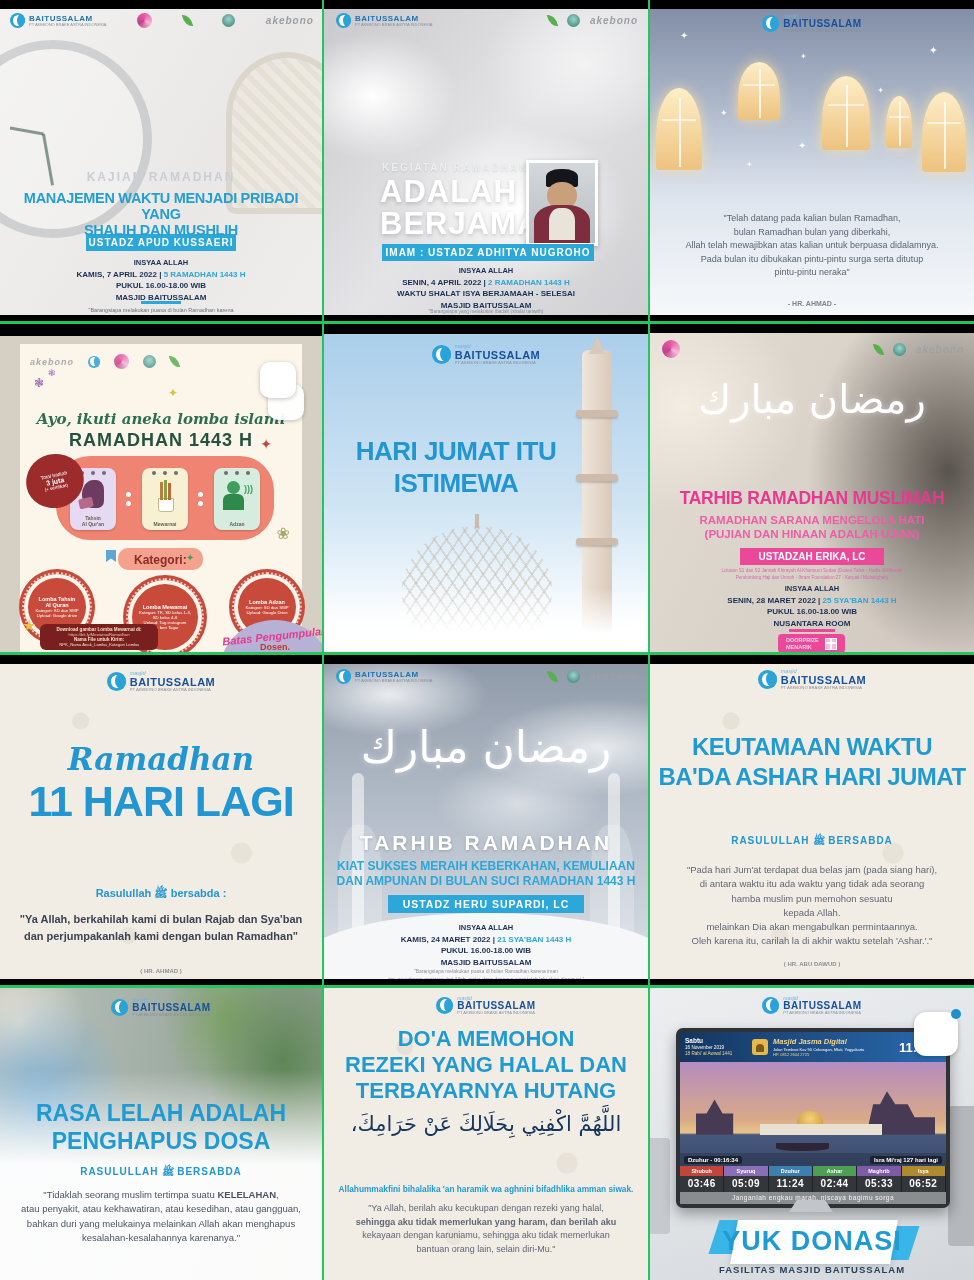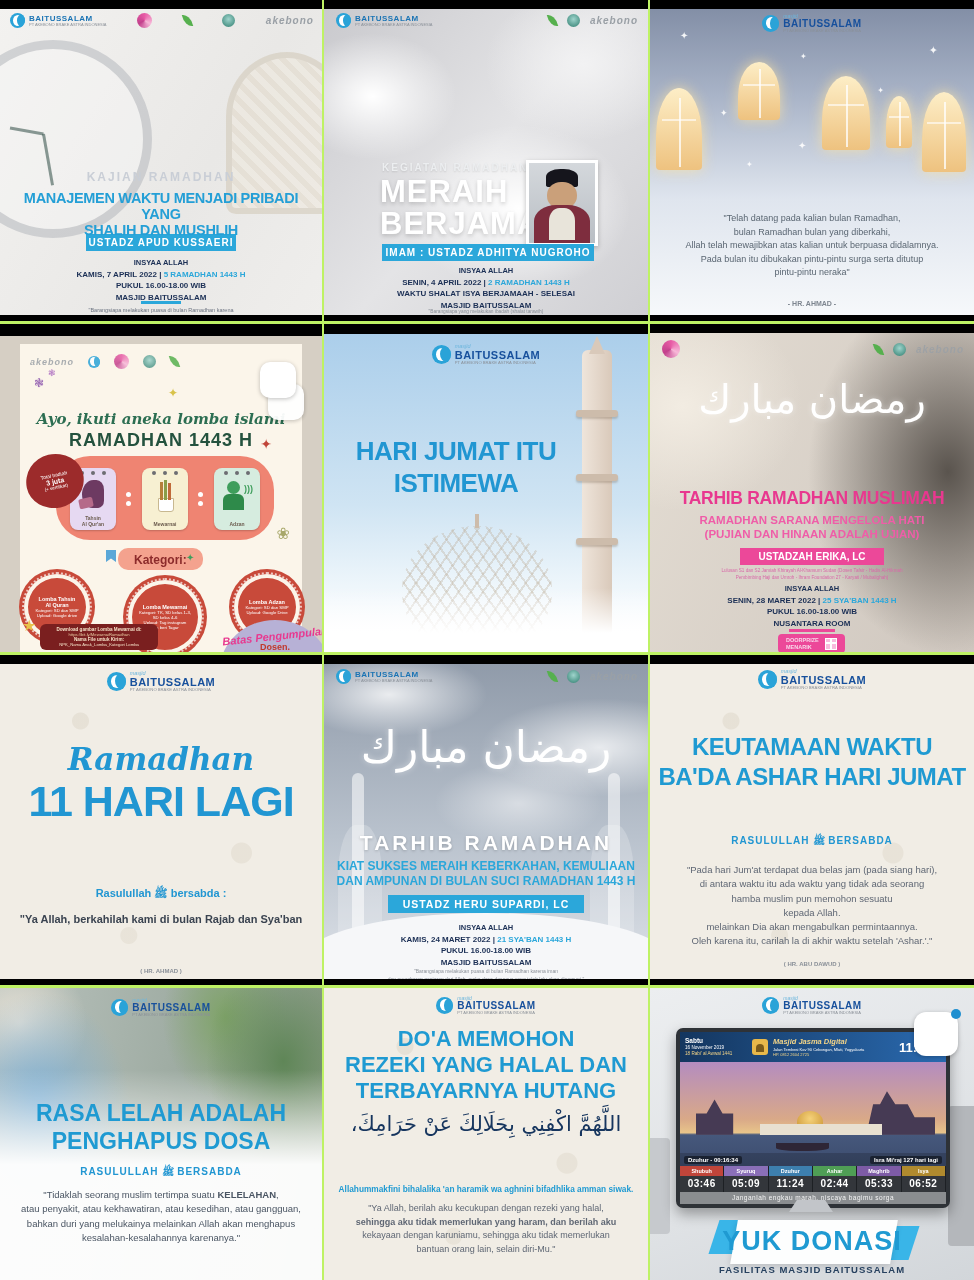--- a/index.html
+++ b/index.html
@@ -1,19 +1,19 @@
 <!DOCTYPE html>
 <html><head>
 <meta charset="utf-8">
 <style>
   html,body{margin:0;padding:0;background:#000;width:974px;height:1280px;overflow:hidden;
     font-family:"Liberation Sans",sans-serif;}
   .grid{display:grid;width:974px;height:1280px;
     grid-template-columns:322px 324px 324px;grid-template-rows:321px 328px 330px 292px;
-    column-gap:2px;row-gap:3px;background:#bef264;}
+    column-gap:2px;row-gap:3px;background:#22c55e;}
   .tile{position:relative;overflow:hidden;background:#fff;}
   .abs{position:absolute;}
   .ctr{text-align:center;}
   
   .lbT::before{content:"";position:absolute;left:0;right:0;top:0;height:9px;background:#000;z-index:9;}
   .lbB::after{content:"";position:absolute;left:0;right:0;bottom:0;height:6px;background:#000;z-index:9;}
   
   .brand{display:flex;align-items:center;gap:4px;}
   .cres{display:inline-block;position:relative;background:#2aa3d8;border-radius:50%;overflow:hidden;flex:none;}
   .cres::before{content:"";position:absolute;left:20%;top:14%;width:68%;height:70%;background:#fff;border-radius:50%;}
@@ -181,21 +181,21 @@
             <u class="bsub" style="font-size:4px;text-decoration:none;">PT AKEBONO BRAKE ASTRA INDONESIA</u>
           </span>
       </span>
       <span style="display:flex;gap:10px;align-items:center;">
         <span class="leaf"></span>
         <span class="emb"></span>
         <span class="ake" style="font-size:10px;">akebono</span>
       </span>
     </div>
     <div class="abs kick" style="left:58px;top:162px;font-size:10px;color:#eceef0;text-shadow:0 1px 2px rgba(0,0,0,.12);">KEGIATAN RAMADHAN</div>
-    <div class="abs" style="left:56px;top:174px;font-size:31px;font-weight:900;color:#fff;text-shadow:0 2px 4px rgba(0,0,0,.18);letter-spacing:1px;">MERAIH</div>
+    <div class="abs" style="left:56px;top:174px;font-size:31px;font-weight:900;color:#fff;text-shadow:0 2px 4px rgba(0,0,0,.18);letter-spacing:1px;">ADALAH</div>
     <div class="abs" style="left:56px;top:206px;font-size:31px;font-weight:900;color:#fff;text-shadow:0 2px 4px rgba(0,0,0,.18);letter-spacing:1px;">BERJAMAAH</div>
     <div class="abs photo" style="left:202px;top:160px;width:66px;height:80px;">
       <div class="inner">
           <span class="peci"></span>
           <span class="face"></span>
           <span class="body2"></span>
           <span class="scarf"></span>
         </div>
     </div>
     <div class="abs band" style="left:58px;right:54px;top:244px;font-size:10px;padding:3px 0;">IMAM : USTADZ ADHITYA NUGROHO</div>
@@ -416,20 +416,21 @@
             <b class="bname" style="font-size:11px;color:#17509c;">BAITUSSALAM</b>
             <u class="bsub" style="font-size:4.2px;text-decoration:none;">PT AKEBONO BRAKE ASTRA INDONESIA</u>
           </span>
       </span>
     </div>
     <div class="abs ctr script" style="left:0;right:0;top:86px;font-size:31px;">Ramadhan</div>
     <div class="abs ctr" style="left:0;right:0;top:122px;font-size:43px;font-weight:900;color:#2196d2;letter-spacing:-1px;">11 HARI LAGI</div>
     <div class="abs ctr" style="left:0;right:0;top:232px;font-size:11px;font-weight:800;color:#2196d2;">Rasulullah ﷺ bersabda :</div>
     <div class="abs ctr" style="left:6px;right:6px;top:256px;">
       <div class="q" style="font-size:11px;color:#3a4350;font-weight:600;">"Ya Allah, berkahilah kami di bulan Rajab dan Sya'ban</div>
+      <div class="q" style="font-size:11px;color:#3a4350;font-weight:600;">dan perjumpakanlah kami dengan bulan Ramadhan"</div>
     </div>
     <div class="abs ctr" style="left:0;right:0;top:313px;font-size:6px;font-weight:800;color:#8a9098;">( HR. AHMAD )</div>
   </div>
 
   <div class="tile lbT lbB t8bg">
     <div class="sil" style="left:28px;top:118px;width:12px;height:180px;border-radius:6px 6px 0 0;"></div>
     <div class="sil" style="left:14px;top:170px;width:44px;height:130px;border-radius:40% 40% 0 0;opacity:.4;"></div>
     <div class="sil" style="right:28px;top:118px;width:12px;height:180px;border-radius:6px 6px 0 0;"></div>
     <div class="sil" style="right:14px;top:170px;width:44px;height:130px;border-radius:40% 40% 0 0;opacity:.4;"></div>
     <div class="abs" style="left:12px;right:10px;top:14px;display:flex;align-items:center;justify-content:space-between;z-index:3;">

